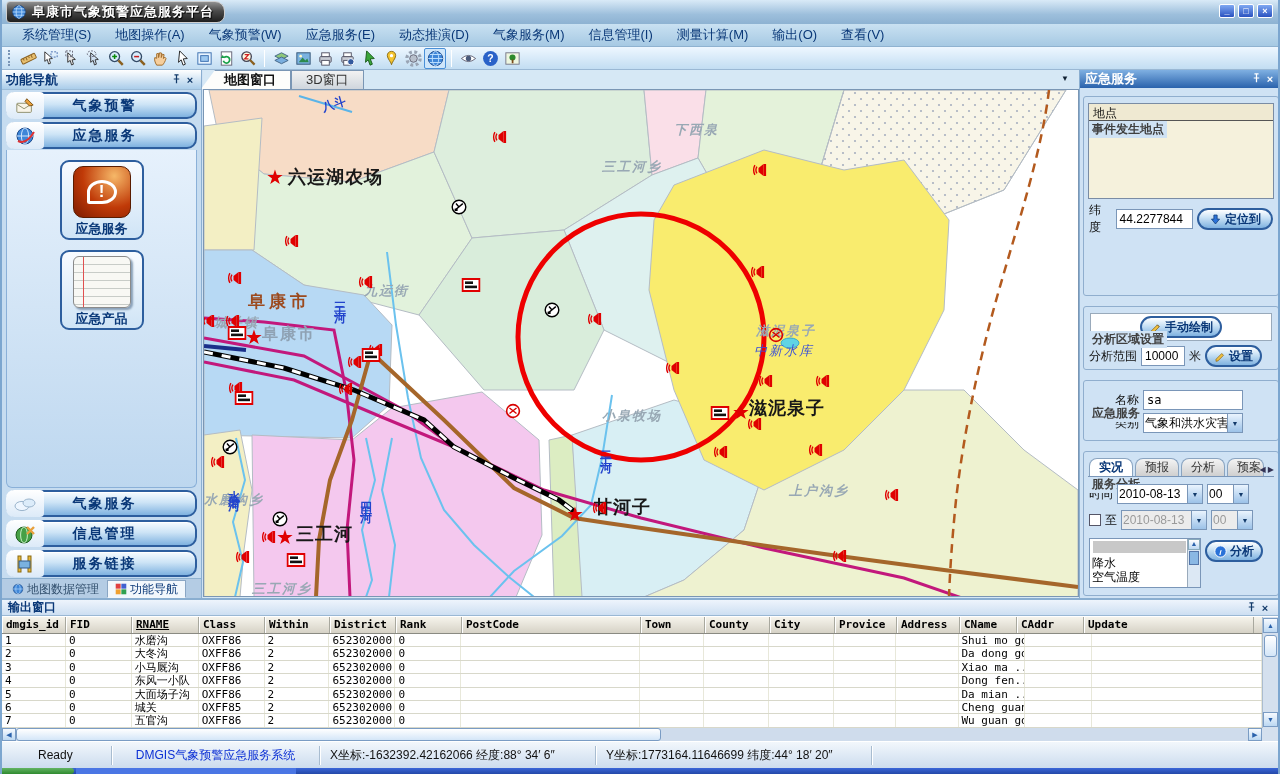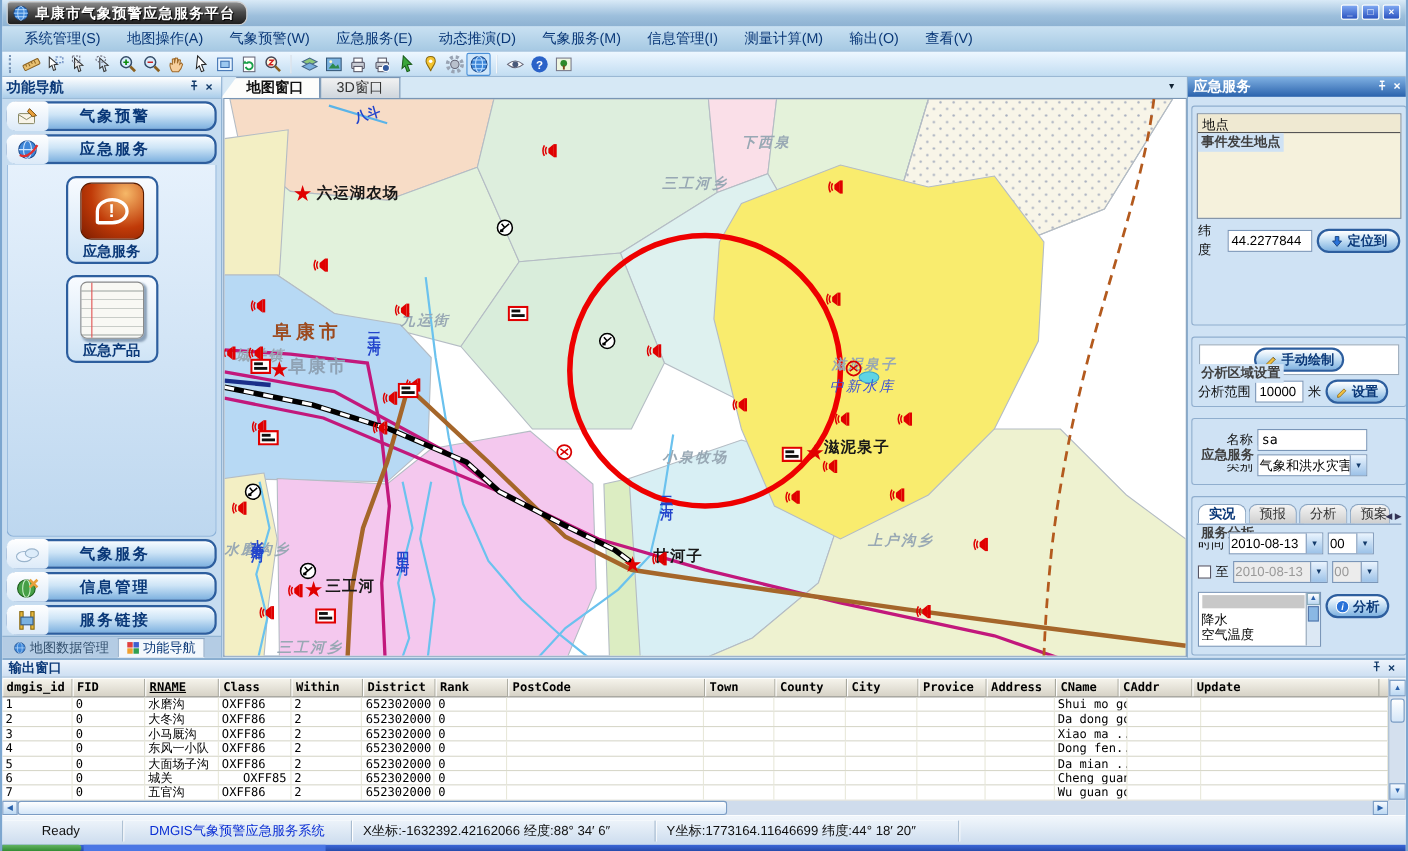--- a/index.html
+++ b/index.html
@@ -68,21 +68,21 @@
   .map-tabs{height:20px;display:flex;align-items:flex-end;padding-left:6px;border-bottom:1px solid #7a96b4;position:relative;}
   .map-tab{height:19px;padding:0 14px;display:flex;align-items:center;font-size:13px;color:#333;
         background:linear-gradient(#f2f2f2,#cfd6dd);border:1px solid #7a96b4;border-bottom:none;cursor:pointer;}
   .map-tab.active{background:#fdfdfb;font-weight:bold;color:#111;
         clip-path:polygon(14px 0,100% 0,100% 100%,0 100%);padding-left:22px;margin-left:-8px;}
   .map-menu-btn{position:absolute;right:6px;bottom:3px;width:16px;height:14px;color:#123;
         font-size:8px;text-align:center;line-height:14px;cursor:pointer;}
   .mapcanvas{position:relative;width:100%;height:507px;background:#fff;border:1px solid #7a96b4;border-top:none;overflow:hidden;cursor:crosshair;}
   .ml{position:absolute;white-space:nowrap;line-height:1;}
   .ml.region{font-style:italic;color:#98a8b4;font-size:13px;letter-spacing:2px;font-weight:bold;}
-  .ml.town{color:#181818;font-size:14px;font-weight:bold;letter-spacing:1px;}
+  .ml.town{color:#181818;font-size:18px;font-weight:bold;letter-spacing:1px;}
   .ml.city-brown{color:#9c4a1e;font-size:17px;font-weight:bold;letter-spacing:4px;}
   .ml.city-gray{color:#8fa2b4;font-size:16px;font-weight:bold;letter-spacing:2px;}
   .ml.river{color:#2244cc;font-size:12px;font-weight:bold;}
   .ml.river-it{color:#3a50d8;font-size:13px;font-style:italic;letter-spacing:2px;}
   .ml.vert{writing-mode:vertical-rl;text-orientation:upright;letter-spacing:5px;}
   .mk{position:absolute;transform:translate(-50%,-50%);line-height:0;}
   .mk.star{color:#e00000;font-size:20px;line-height:20px;}
   
   .rightpanel{position:absolute;left:1077px;top:70px;width:203px;height:528px;background:#cfe2f4;
         border-left:1px solid #8aaed0;display:flex;flex-direction:column;font-size:12px;}
@@ -941,21 +941,21 @@
           <div class="c" style="width: 62px;"></div>
           <div class="c" style="width: 63px;"></div>
           <div class="c" style="width: 67px;">Da mian ...</div>
           <div class="c" style="width: 67px;"></div>
           <div class="c" style="width: 170px;"></div>
         </div>
         <div class="orow">
           <div class="c" style="width: 64px;">6</div>
           <div class="c" style="width: 66px;">0</div>
           <div class="c" style="width: 67px;">城关</div>
-          <div class="c" style="width: 66px; text-align: right;">OXFF85</div>
+          <div class="c" style="width: 66px;">OXFF85</div>
           <div class="c" style="width: 65px;">2</div>
           <div class="c" style="width: 66px;">652302000</div>
           <div class="c" style="width: 66px;">0</div>
           <div class="c" style="width: 179px;"></div>
           <div class="c" style="width: 64px;"></div>
           <div class="c" style="width: 65px;"></div>
           <div class="c" style="width: 65px;"></div>
           <div class="c" style="width: 62px;"></div>
           <div class="c" style="width: 63px;"></div>
           <div class="c" style="width: 67px;">Cheng guan</div>

